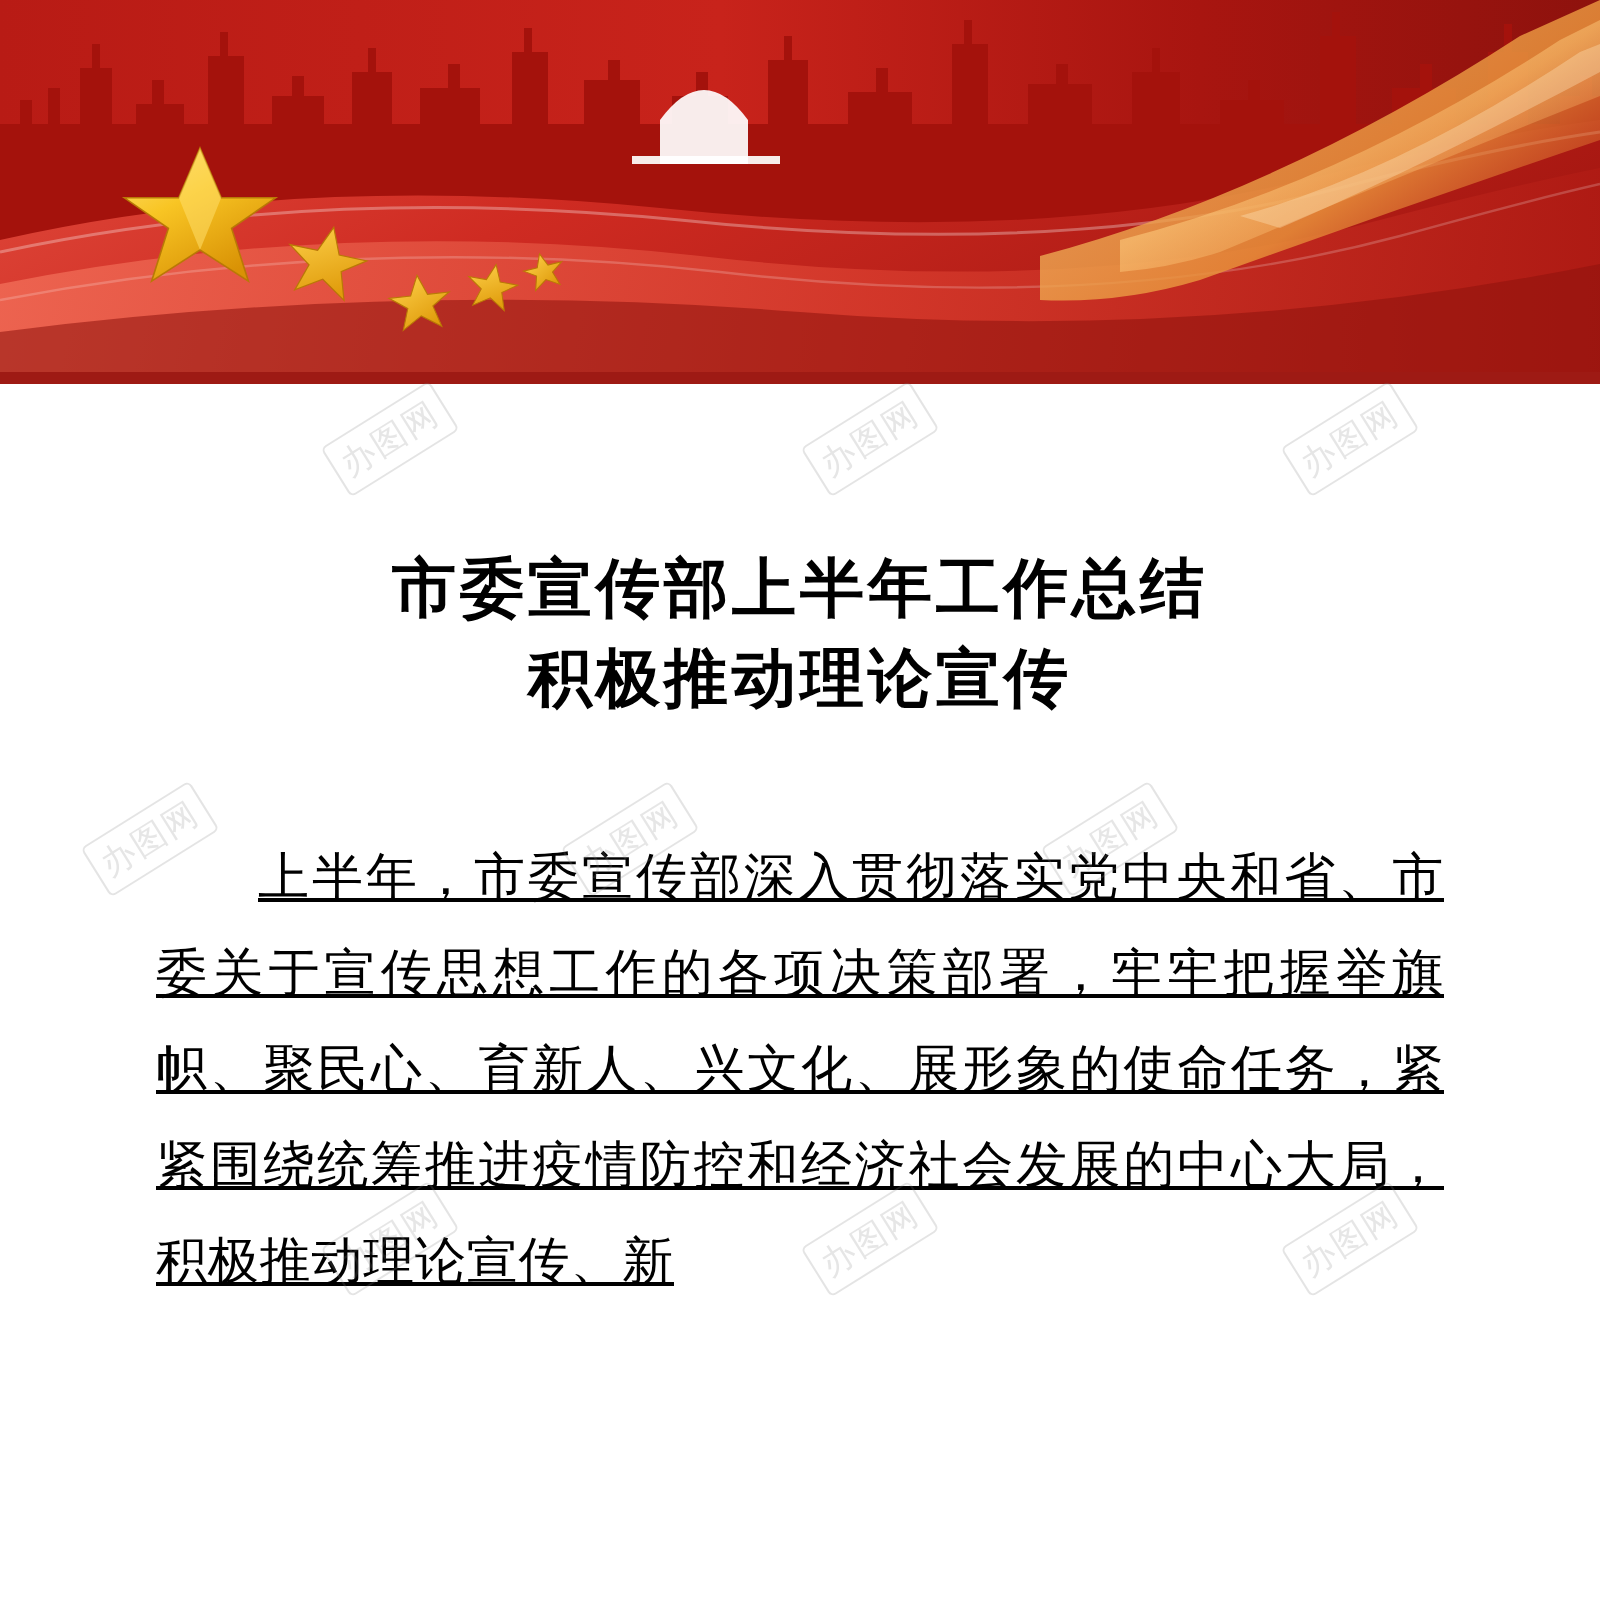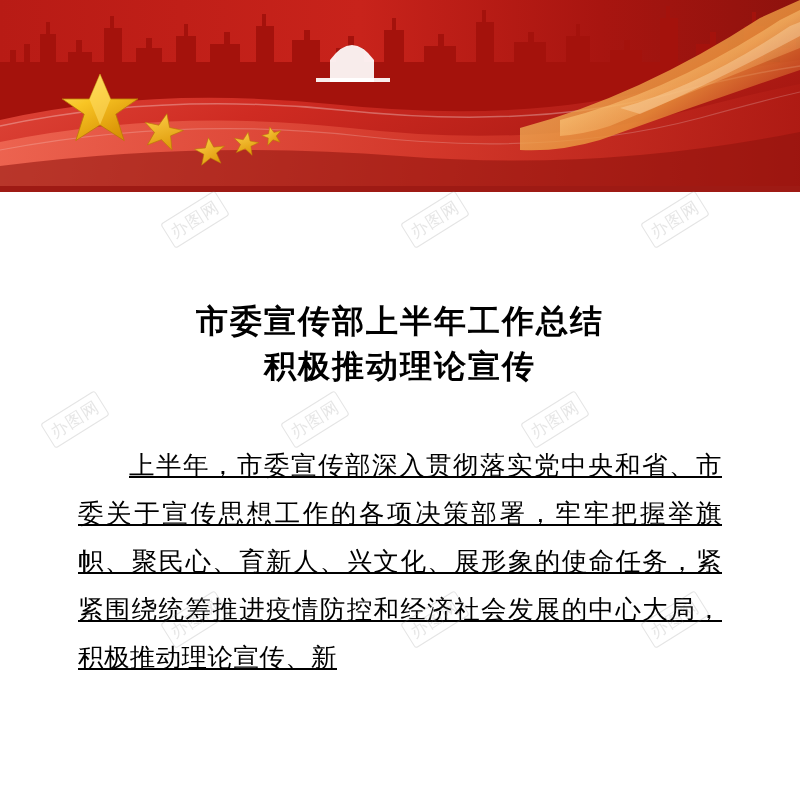--- a/index.html
+++ b/index.html
@@ -50,21 +50,21 @@
     border: 1px solid rgba(130,130,130,0.22);
     padding: 2px 4px;
     border-radius: 3px;
     display: inline-block;
   }
 
   
   .doc {
     position: relative;
     width: 800px;
-    padding-top: 107px;
+    padding-top: 80px;
   }
   .doc-title {
     text-align: center;
     font-family: "Liberation Serif", serif;
     font-weight: bold;
     font-size: 32px;
     line-height: 1.42;
     letter-spacing: 2px;
     color: #000000;
   }

